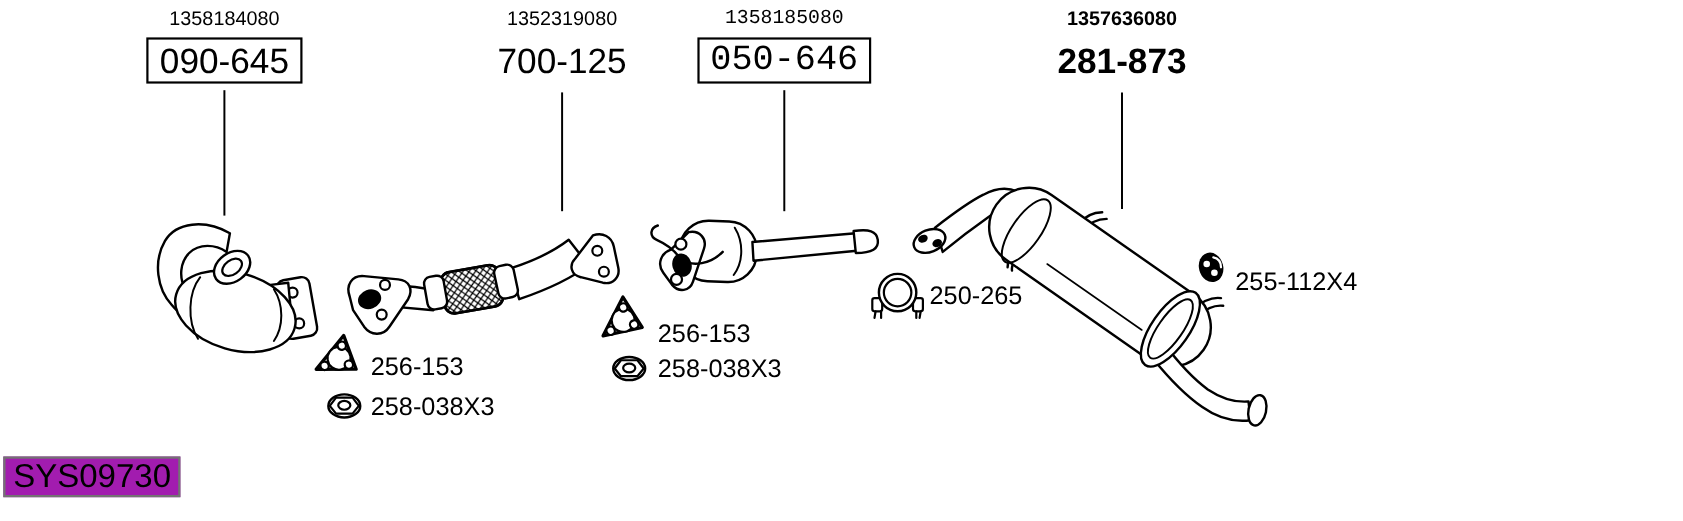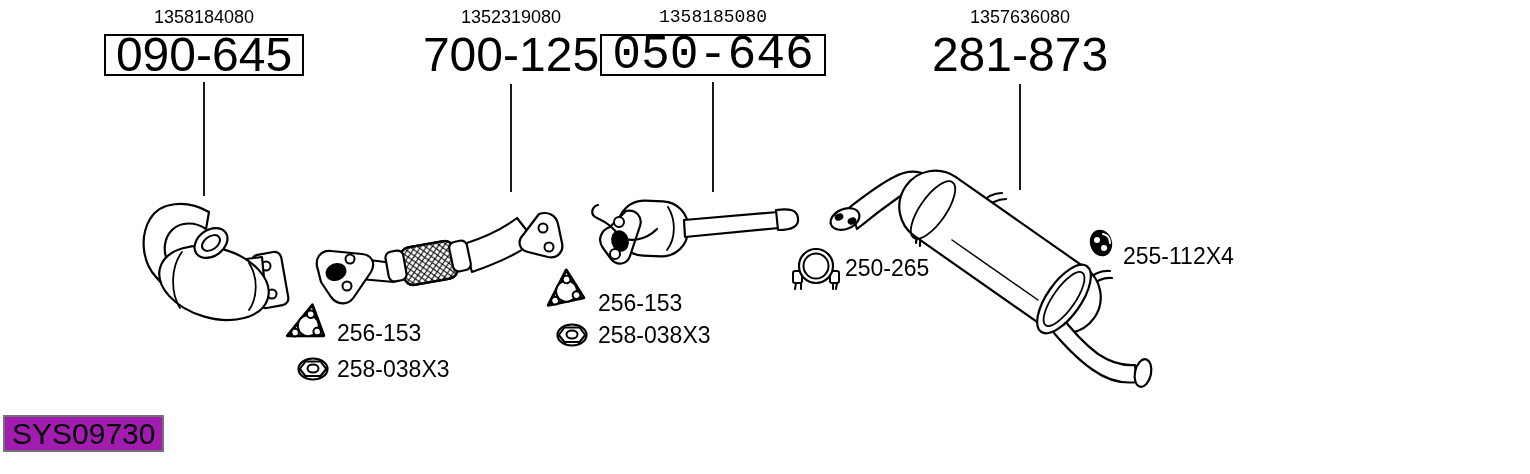--- a/index.html
+++ b/index.html
@@ -3,21 +3,21 @@
 <meta charset="utf-8">
 <style>
   html,body{margin:0;padding:0;background:#fff;}
   .canvas{
     position:relative;width:1368px;height:474px;background:#ffffff;
     font-family:"Liberation Sans", sans-serif;color:#000;overflow:hidden;
   }
   .artwork{position:absolute;left:0;top:0;}
   .hgroup{position:absolute;top:0;width:220px;display:flex;flex-direction:column;align-items:center;}
   .oem{font-size:18px;line-height:24px;margin-top:5px;white-space:nowrap;}
-  .code{font-size:48px;line-height:38px;margin-top:5px;padding:0 10px;border:2px solid transparent;white-space:nowrap;}
+  .code{font-size:32px;line-height:38px;margin-top:5px;padding:0 10px;border:2px solid transparent;white-space:nowrap;}
   .code.boxed{border-color:#000;}
   .flabel{position:absolute;font-size:23px;line-height:26px;white-space:nowrap;}
   .syscode{
     position:absolute;left:3px;top:415px;font-size:30px;line-height:33px;
     border:2px solid #737373;padding:0 7px;background:#a21caf;white-space:nowrap;
   }
 </style>
 </head>
 <body>
 
@@ -148,21 +148,21 @@
     <div class="code boxed">090-645</div>
   </div>
   <div class="hgroup" style="left:401px;">
     <div class="oem">1352319080</div>
     <div class="code">700-125</div>
   </div>
   <div class="hgroup" style="left:603px;font-family:Liberation Mono, monospace;">
     <div class="oem">1358185080</div>
     <div class="code boxed">050-646</div>
   </div>
-  <div class="hgroup" style="left:910px;">
+  <div class="hgroup" style="left:910px;font-weight:bold;">
     <div class="oem">1357636080</div>
     <div class="code">281-873</div>
   </div>
 
   <div class="flabel" style="left:337px;top:320px;">256-153</div>
   <div class="flabel" style="left:337px;top:356px;">258-038X3</div>
   <div class="flabel" style="left:598px;top:290px;">256-153</div>
   <div class="flabel" style="left:598px;top:322px;">258-038X3</div>
   <div class="flabel" style="left:845px;top:255px;">250-265</div>
   <div class="flabel" style="left:1123px;top:227px;margin-top:16px;">255-112X4</div>

